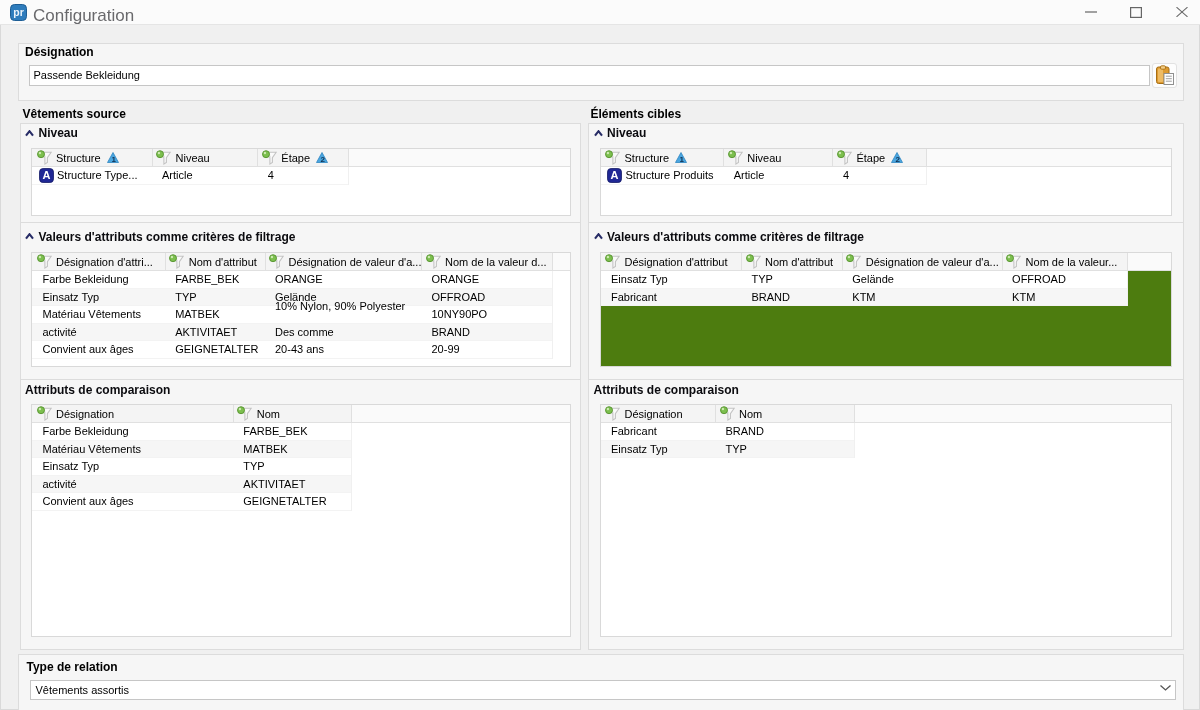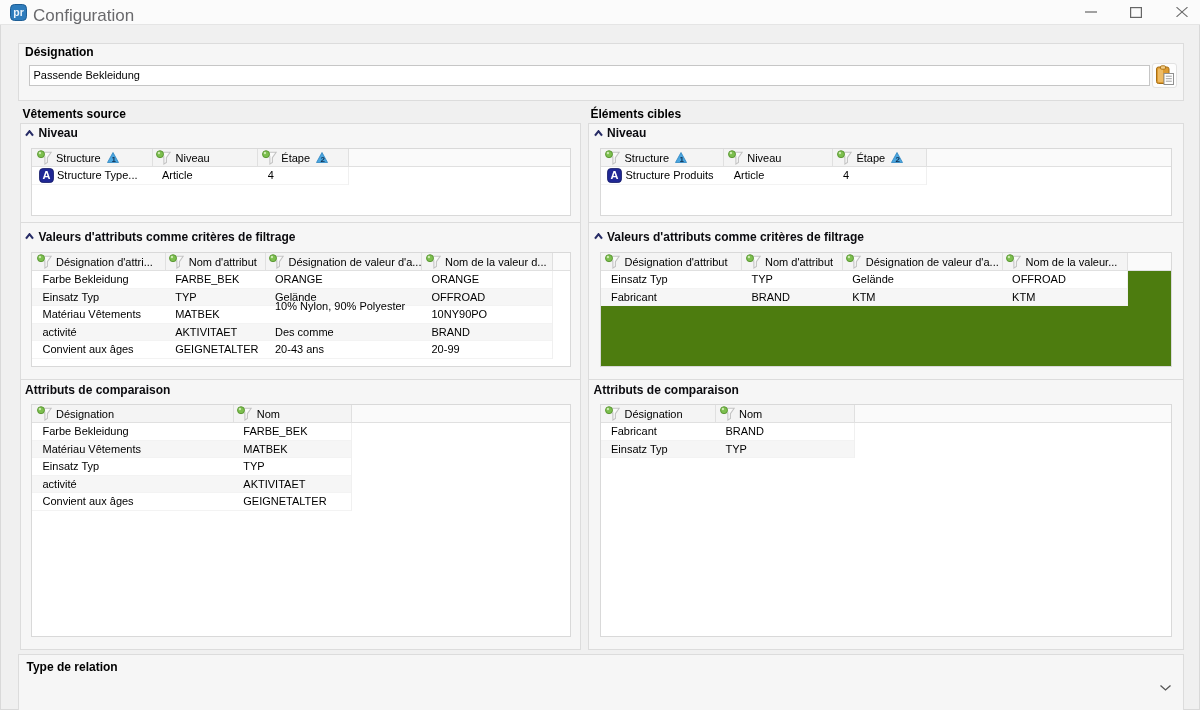--- a/index.html
+++ b/index.html
@@ -377,15 +377,16 @@
       <div style="position:absolute;left:253.5px;top:18.5px;width:1px;height:35.2px;background:#f0f0f0"></div>
       <div style="position:absolute;left:0;top:18.5px;width:253.5px;height:17.6px;background:#ffffff;border-bottom:1px solid #f3f3f3;box-sizing:border-box"></div>
       <div style="position:absolute;left:10.5px;top:18.5px;height:17.6px;line-height:17.6px;font-size:11px;color:#000;white-space:nowrap">Fabricant</div>
       <div style="position:absolute;left:125.0px;top:18.5px;height:17.6px;line-height:17.6px;font-size:11px;color:#000;white-space:nowrap">BRAND</div>
       <div style="position:absolute;left:0;top:36.1px;width:253.5px;height:17.6px;background:#f6f6f6;border-bottom:1px solid #f3f3f3;box-sizing:border-box"></div>
       <div style="position:absolute;left:10.5px;top:36.1px;height:17.6px;line-height:17.6px;font-size:11px;color:#000;white-space:nowrap">Einsatz Typ</div>
       <div style="position:absolute;left:125.0px;top:36.1px;height:17.6px;line-height:17.6px;font-size:11px;color:#000;white-space:nowrap">TYP</div>
     </div>
     <div style="position:absolute;left:17.5px;top:654px;width:1166px;height:58px;background:#f6f6f6;border:1px solid #dcdcdc;box-sizing:border-box"></div>
     <div style="position:absolute;left:26.5px;top:659.5px;font-weight:bold;font-size:12px;line-height:14px;color:#000">Type de relation</div>
+    <div style="position:absolute;left:29.5px;top:679.5px;width:1146px;height:20px;background:#fff;border:1px solid #c6c6c6;box-sizing:border-box;font-size:11px;line-height:18px;padding-left:5px;color:#000">Vêtements assortis</div>
     <svg style="position:absolute;left:1160px;top:685px" width="11" height="6" viewBox="0 0 11 6">
       <polyline points="0.5,0.5 5.5,5 10.5,0.5" fill="none" stroke="#555" stroke-width="1.3"></polyline>
     </svg>
   </div>
 </body></html>

